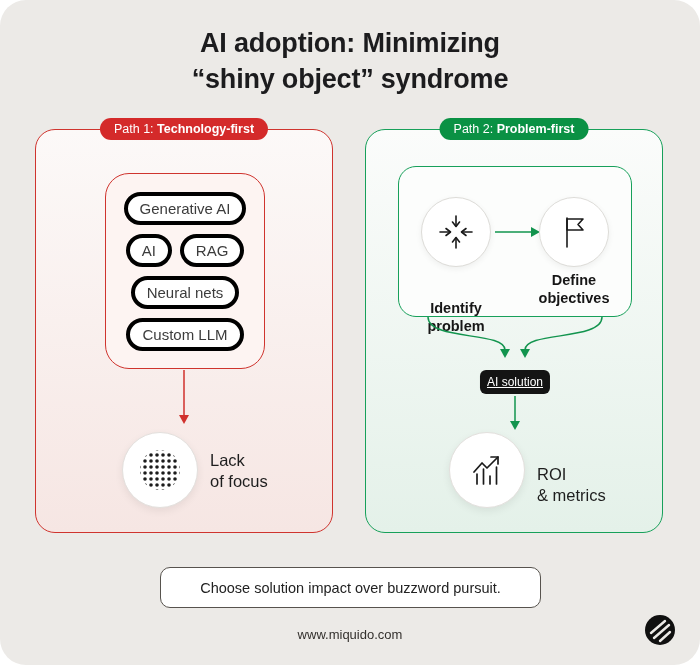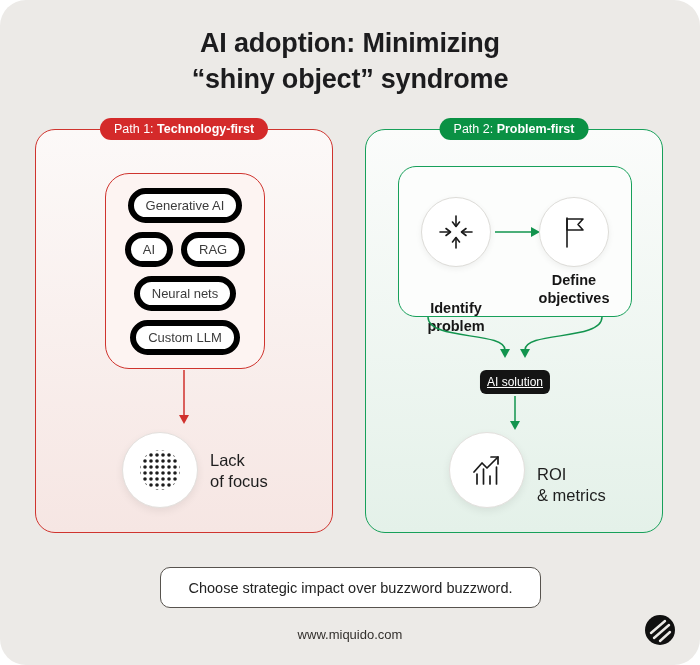--- a/index.html
+++ b/index.html
@@ -27,22 +27,22 @@
   .badge.red{background:#d42a2a;}
   .badge.green{background:#0a9144;}
   .badge .bold{font-weight:700;}
 
   .inner-box-red{
     position:absolute;left:69px;top:43px;width:160px;height:196px;
     border:1px solid #cf342e;border-radius:24px;background:#fdf4f2;
     display:flex;flex-direction:column;align-items:center;justify-content:center;gap:9px;
   }
   .pill{
-    background:#fff;border:6px solid #000000;border-radius:999px;
-    padding:4px 12px;font-size:13px;color:#3c3c3c;white-space:nowrap;
+    background:#fff;border:4px solid #000000;border-radius:999px;
+    padding:4px 12px;font-size:15px;color:#3c3c3c;white-space:nowrap;
   }
   .pill-row{display:flex;gap:8px;}
 
   .inner-box-green{
     position:absolute;left:32px;top:36px;width:234px;height:151px;
     border:1px solid #17a05a;border-radius:18px;background:#fcfdfc;
   }
   .step-circle{
     position:absolute;width:70px;height:70px;border-radius:50%;
     background:#fff;border:1px solid #dddcd8;box-shadow:0 2px 6px rgba(0,0,0,0.06);
@@ -182,21 +182,21 @@
       <line x1="3" y1="14" x2="3" y2="6"></line>
       <line x1="9.5" y1="14" x2="9.5" y2="-3"></line>
       <polyline points="-13,2 -5,-7 0,-2 11,-13"></polyline>
       <polyline points="4,-13 11,-13 11,-6"></polyline>
     </svg>
   </div>
   <div class="outcome-label preline" style="left:537px;top:464px;">ROI
 &amp; metrics</div>
 
   <div class="banner">
-    <span>Choose strategic impact over buzzword buzzword.</span>
+    <span>Choose solution impact over buzzword pursuit.</span>
   </div>
 
   <div class="footer-url">www.miquido.com</div>
 
   <svg class="logo" width="36" height="36" viewBox="0 0 36 36">
     <circle cx="18" cy="18" r="15" fill="#101010"></circle>
     <line x1="9" y1="21" x2="23" y2="9" stroke="#eceae7" stroke-width="2.4" stroke-linecap="round"></line>
     <line x1="12" y1="26" x2="27" y2="13" stroke="#eceae7" stroke-width="2.4" stroke-linecap="round"></line>
     <line x1="18" y1="29" x2="28" y2="20" stroke="#eceae7" stroke-width="2.4" stroke-linecap="round"></line>
   </svg>

